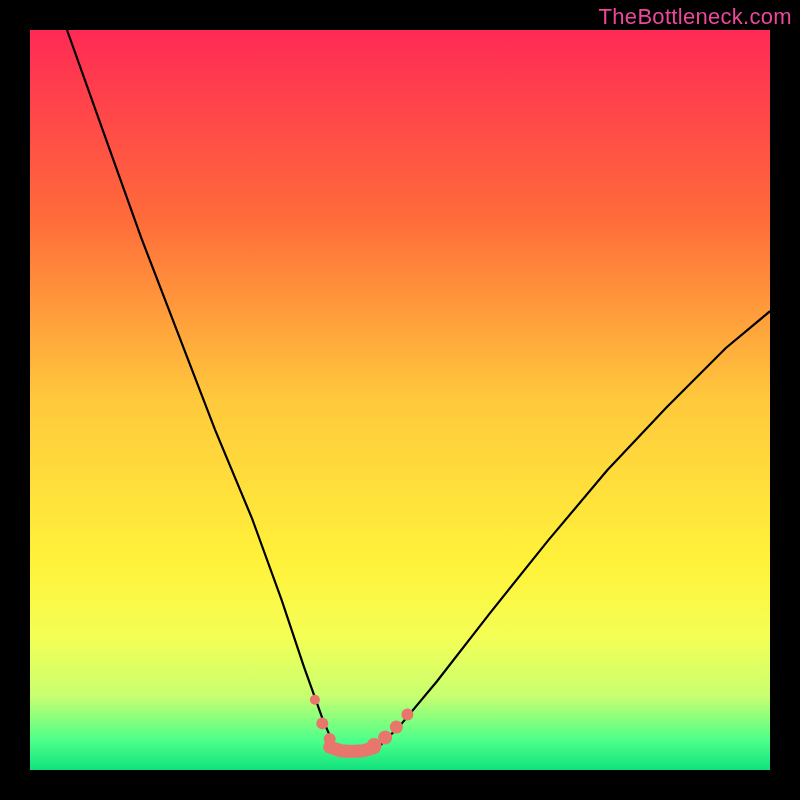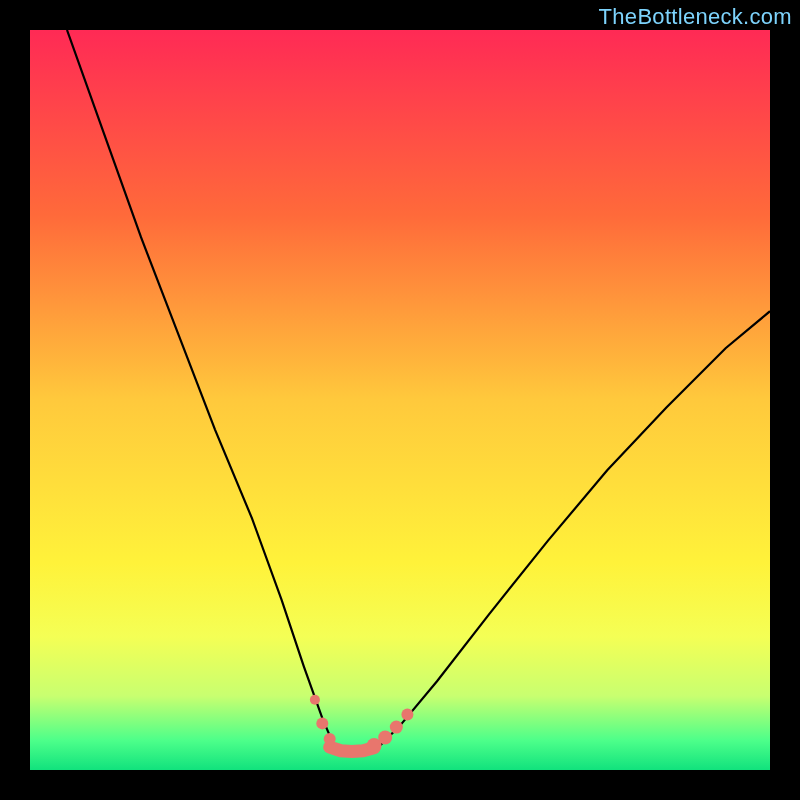--- a/index.html
+++ b/index.html
@@ -16,21 +16,21 @@
     left: 30px;
     top: 30px;
     width: 740px;
     height: 740px;
     background: #000;
   }
   .attribution {
     position: absolute;
     top: 4px;
     right: 8px;
-    color: #7dd3fc;
+    color: #ec4899;
     font-size: 22px;
     font-weight: 400;
     letter-spacing: 0.3px;
     z-index: 50;
   }
   svg {
     display: block;
   }
 </style>
 </head>

